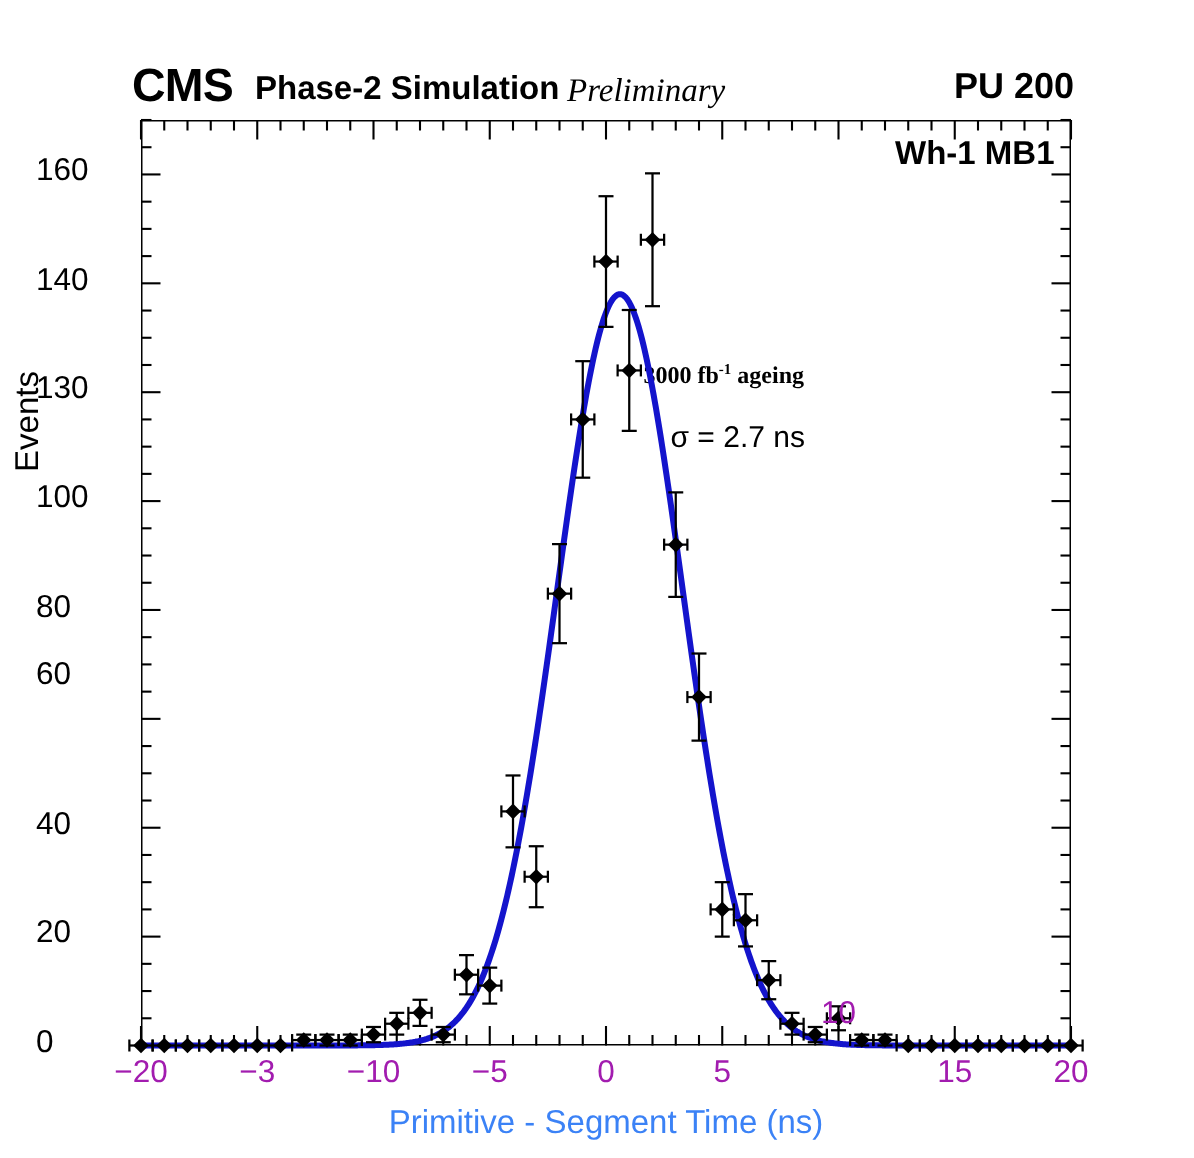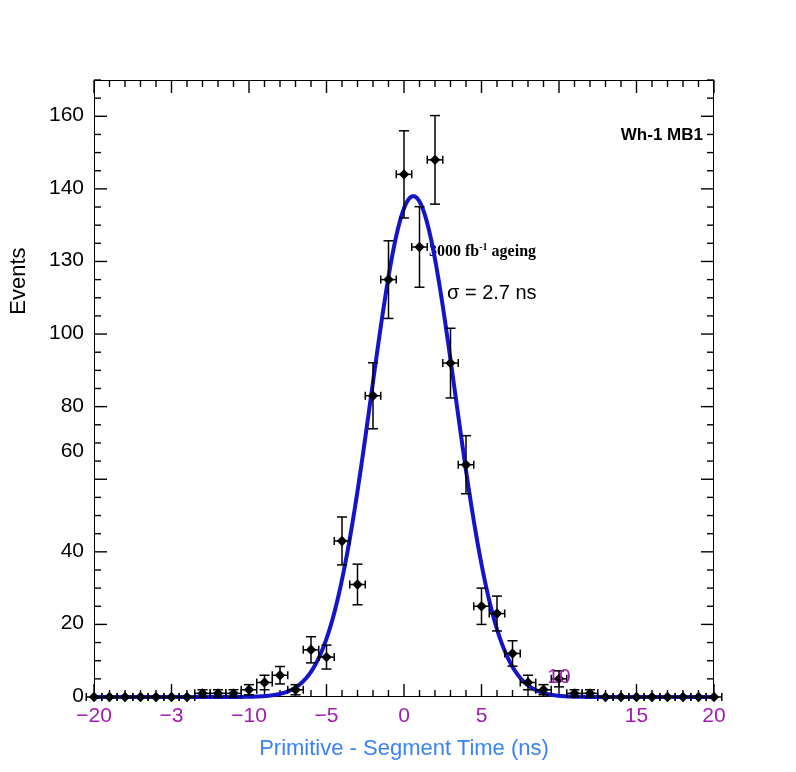--- a/index.html
+++ b/index.html
@@ -7,40 +7,46 @@
   #root{position:relative;width:796px;height:772px;background:#fff;}
 
   .cms-header{position:absolute;left:88px;top:40px;width:628px;height:34px;}
   .cms-word{position:absolute;left:0;top:0;font-size:31px;font-weight:bold;letter-spacing:-0.5px;color:#000;line-height:34px;}
   .cms-sub{position:absolute;left:82px;top:4px;font-size:22px;font-weight:bold;color:#000;line-height:30px;}
   .cms-prelim{position:absolute;left:290px;top:5px;font-family:"Liberation Serif",serif;font-style:italic;font-size:22px;color:#000;line-height:30px;}
   .cms-pu{position:absolute;right:0;top:2px;font-size:24px;font-weight:bold;color:#000;line-height:32px;}
 
   .plot-frame{position:absolute;left:94px;top:80px;width:620px;height:617px;border:1.6px solid #000;box-sizing:border-box;background:#fff;}
 
-  .region-label{position:absolute;right:10px;top:8px;font-size:17px;font-weight:bold;color:#000;margin-top:36px;}
+  .region-label{position:absolute;right:10px;top:8px;font-size:22px;font-weight:bold;color:#000;}
 
   .ann-ageing{position:absolute;left:334px;top:160px;font-family:"Liberation Serif",serif;font-size:16px;font-weight:bold;color:#000;white-space:nowrap;}
   .ann-ageing sup{font-size:10px;vertical-align:super;}
   .ann-sigma{position:absolute;left:352px;top:200px;font-size:20px;color:#000;white-space:nowrap;}
 
   .ylabel{position:absolute;left:-72px;top:268px;width:180px;text-align:center;transform:rotate(-90deg);transform-origin:center center;font-size:22px;color:#000;}
   .xlabel{position:absolute;left:94px;top:735px;width:620px;text-align:center;font-size:22px;color:#3b82f6;}
   .xlabel-wrap{position:absolute;left:0;top:0;width:796px;}
 
   svg.plotsvg{position:absolute;left:0;top:0;width:796px;height:772px;pointer-events:none;}
 
-  .ytick-lab{position:absolute;font-size:21px;color:#000;text-align:right;width:60px;}
+  .ytick-lab{position:absolute;font-size:21px;color:#000;width:60px;}
   .xtick-lab{position:absolute;font-size:21px;color:#a21caf;text-align:center;width:60px;}
 </style>
 </head>
 <body>
 
 <div id="root">
 
+  <div class="cms-header">
+    <span class="cms-word">CMS</span>
+    <span class="cms-sub">Phase-2 Simulation</span>
+    <span class="cms-prelim">Preliminary</span>
+    <span class="cms-pu">PU 200</span>
+  </div>
 
   <div class="plot-frame">
     <span class="region-label">Wh-1 MB1</span>
     <span class="ann-ageing"><span>3000 fb</span><sup>-1</sup><span> ageing</span></span>
     <span class="ann-sigma">σ = 2.7 ns</span>
   </div>
 
   <div style="position:absolute;left:0;top:0;width:796px;height:772px;">
     <div class="ylabel">Events</div>
   </div>

